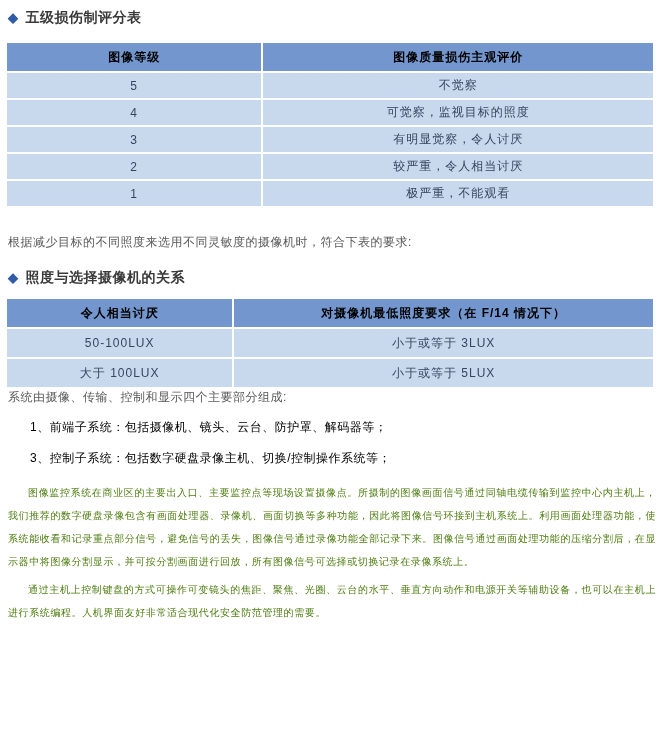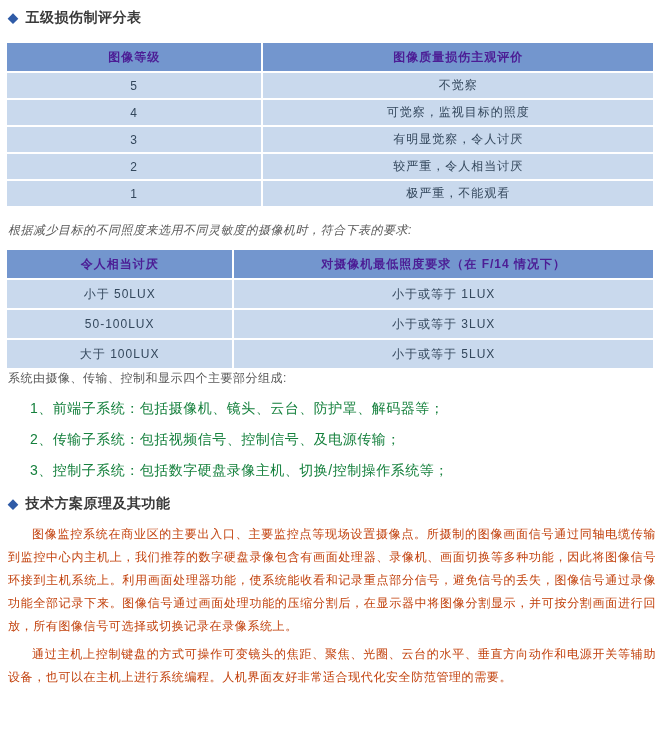--- a/index.html
+++ b/index.html
@@ -32,21 +32,21 @@
   }
   table.tbl {
     border-collapse: separate;
     border-spacing: 2px;
     width: 650px;
     margin-left: -3px;
     table-layout: fixed;
   }
   table.tbl th {
     background: #7396ce;
-    color: #4c1d95;
+    color: #000000;
     font-size: 12px;
     font-weight: bold;
     height: 26px;
     vertical-align: middle;
     letter-spacing: 1px;
   }
   table.tbl td {
     background: #c9d9ed;
     color: #33475c;
     font-size: 12px;
@@ -60,37 +60,37 @@
   table.tbl2 { margin-top: 10px; }
   table.tbl2 td { height: 26px; }
   table.tbl2 col.c1 { width: 35%; }
   p.body {
     margin: 0;
     font-size: 12px;
     line-height: 16px;
     color: #595959;
     letter-spacing: 0.5px;
   }
-  p.note { margin-top: 14px; font-style: italic; }
+  p.note { margin-top: 26px; }
   h2.h-illum { margin-top: 18px; }
   p.sys { }
   .subsystem-list { margin-top: 14px; }
   p.list-item {
     margin: 0 0 15px 22px;
-    font-size: 14px;
+    font-size: 12px;
     line-height: 16px;
-    color: #15803d;
+    color: #000000;
     letter-spacing: 0.5px;
   }
   h2.h-principle { margin-top: 16px; }
   p.para {
     margin: 10px 0 0 0;
-    font-size: 12px;
+    font-size: 10px;
     line-height: 23px;
-    color: #c2410c;
+    color: #4d7c0f;
     text-indent: 2em;
     text-align: justify;
     letter-spacing: 0.6px;
     width: 648px;
   }
   p.para2 { margin-top: 5px; }
 </style>
 </head>
 <body>
 
@@ -128,54 +128,49 @@
       </tr>
       <tr>
         <td>1</td>
         <td>极严重，不能观看</td>
       </tr>
     </tbody>
   </table>
 
   <p class="body note">根据减少目标的不同照度来选用不同灵敏度的摄像机时，符合下表的要求:</p>
 
+  <h2 class="heading h-illum"><span class="diamond">◆</span><span>照度与选择摄像机的关系</span></h2>
 
   <table class="tbl tbl2">
     <colgroup>
         <col class="c1">
         <col class="c2">
       </colgroup>
     <thead>
       <tr>
         <th>令人相当讨厌</th>
         <th>对摄像机最低照度要求（在 F/14 情况下）</th>
       </tr>
     </thead>
     <tbody>
-      <tr>
-        <td>小于 50LUX</td>
-        <td>小于或等于 1LUX</td>
-      </tr>
       <tr>
         <td>50-100LUX</td>
         <td>小于或等于 3LUX</td>
       </tr>
       <tr>
         <td>大于 100LUX</td>
         <td>小于或等于 5LUX</td>
       </tr>
     </tbody>
   </table>
 
   <p class="body sys">系统由摄像、传输、控制和显示四个主要部分组成:</p>
 
   <div class="subsystem-list">
     <p class="list-item">1、前端子系统：包括摄像机、镜头、云台、防护罩、解码器等；</p>
-    <p class="list-item">2、传输子系统：包括视频信号、控制信号、及电源传输；</p>
     <p class="list-item">3、控制子系统：包括数字硬盘录像主机、切换/控制操作系统等；</p>
   </div>
 
-  <h2 class="heading h-principle"><span class="diamond">◆</span><span>技术方案原理及其功能</span></h2>
 
   <p class="para">图像监控系统在商业区的主要出入口、主要监控点等现场设置摄像点。所摄制的图像画面信号通过同轴电缆传输到监控中心内主机上，我们推荐的数字硬盘录像包含有画面处理器、录像机、画面切换等多种功能，因此将图像信号环接到主机系统上。利用画面处理器功能，使系统能收看和记录重点部分信号，避免信号的丢失，图像信号通过录像功能全部记录下来。图像信号通过画面处理功能的压缩分割后，在显示器中将图像分割显示，并可按分割画面进行回放，所有图像信号可选择或切换记录在录像系统上。</p>
   <p class="para para2">通过主机上控制键盘的方式可操作可变镜头的焦距、聚焦、光圈、云台的水平、垂直方向动作和电源开关等辅助设备，也可以在主机上进行系统编程。人机界面友好非常适合现代化安全防范管理的需要。</p>
 
 </div>
 
 </body></html>

